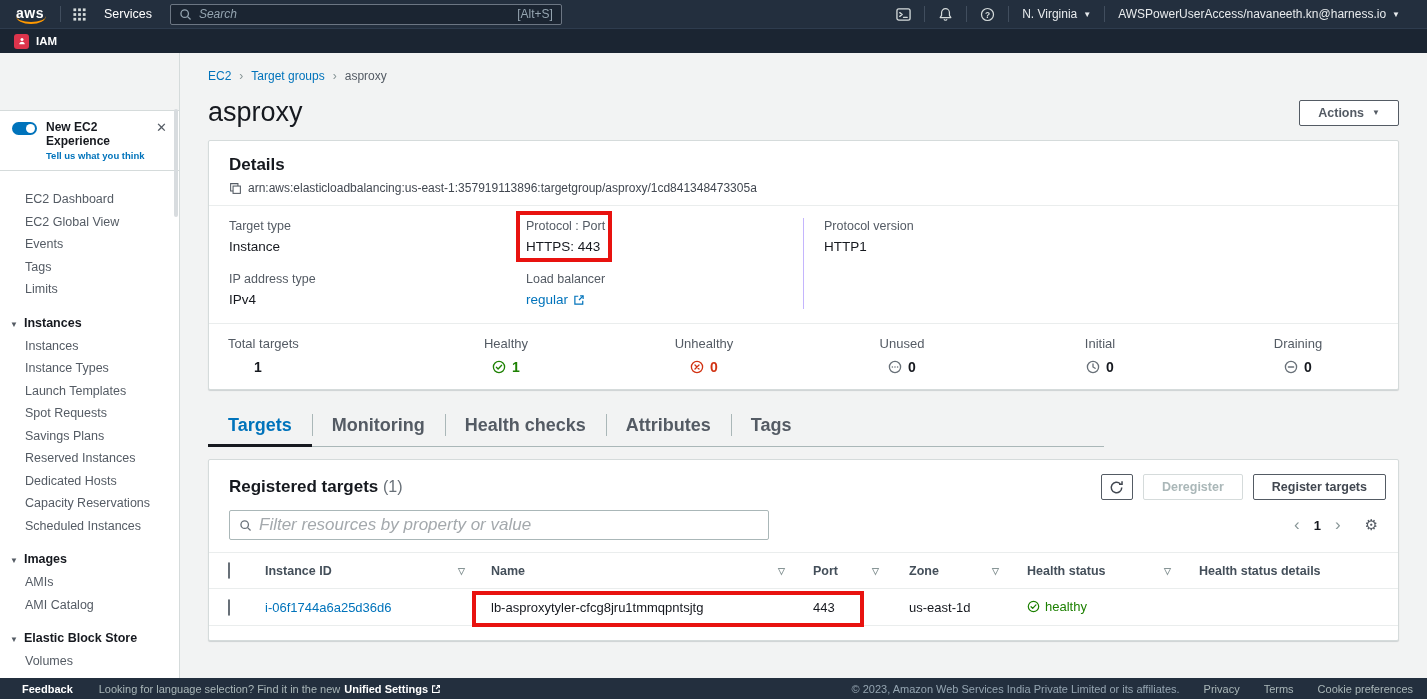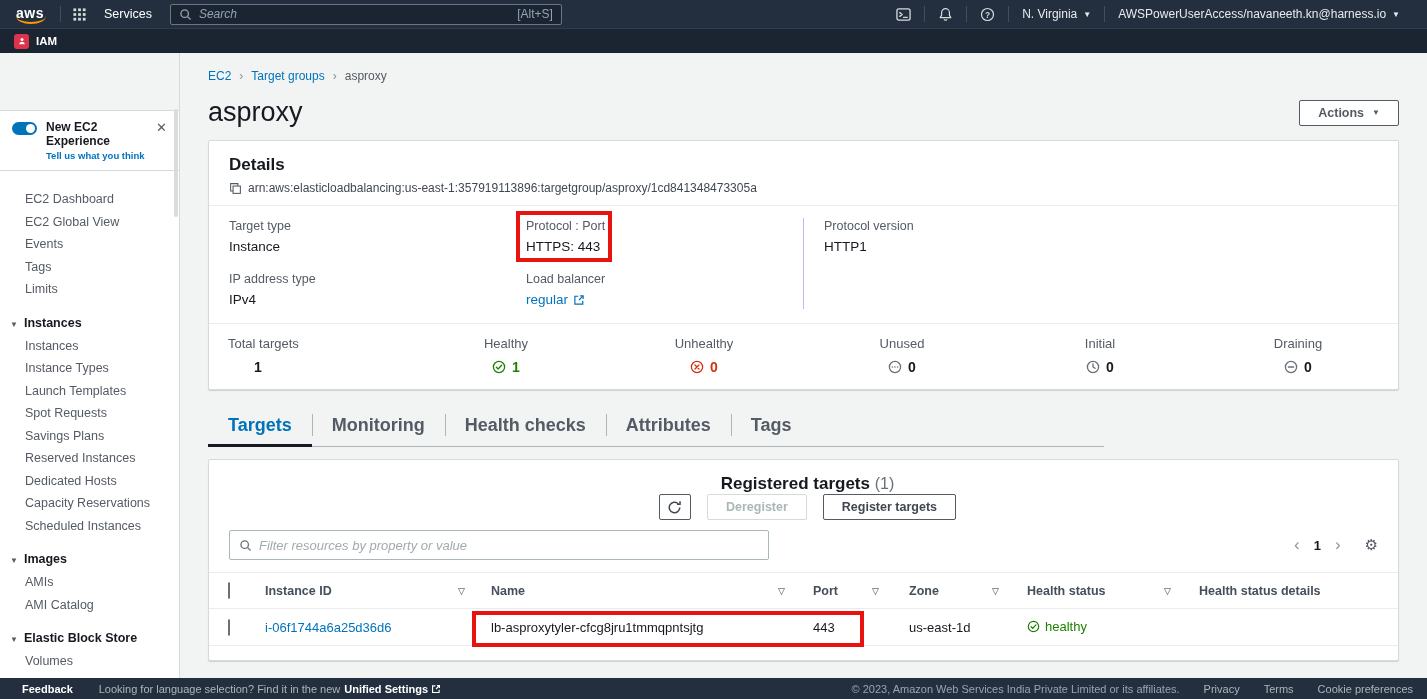--- a/index.html
+++ b/index.html
@@ -110,27 +110,27 @@
 
   
   .tabs-wrap { margin:16px 28px 0 28px; width:896px; border-bottom:1px solid #aab7b8; display:flex; align-items:stretch; }
   .tab { font-size:18px; font-weight:bold; color:#545b64; padding:9px 20px 10px 20px; cursor:pointer; position:relative; }
   .tab + .tab::before { content:""; position:absolute; left:0; top:8px; bottom:10px; width:1px; background:#aab7b8; }
   .tab.active { color:#0073bb; }
   .tab.active::after { content:""; position:absolute; left:0; right:0; bottom:-1px; height:3px; background:#16191f; }
 
   
   .reg-card { margin-top:12px; }
-  .reg-head { padding:14px 12px 8px 20px; display:flex; align-items:center; justify-content:space-between;flex-direction:column; }
+  .reg-head { padding:14px 12px 8px 20px; display:flex; align-items:center; justify-content:space-between; }
   .reg-title { font-size:17px; font-weight:bold; color:#16191f; }
   .reg-count { font-weight:normal; color:#687078; font-size:16px; }
-  .reg-actions { display:flex; align-items:center; gap:16px; }
+  .reg-actions { display:flex; align-items:center; gap:10px; }
   .filter-row { padding:2px 20px 12px 20px; display:flex; align-items:center; }
   .filter-input { width:540px; height:30px; border:1px solid #aab7b8; border-radius:2px; display:flex; align-items:center; padding:0 9px; gap:7px; background:#fff; color:#687078; }
-  .filter-input input { flex:1; border:none; outline:none; font-size:13px; font-style:italic; color:#16191f; font-family:"Liberation Sans",sans-serif; }
+  .filter-input input { flex:1; border:none; outline:none; font-size:17px; font-style:italic; color:#16191f; font-family:"Liberation Sans",sans-serif; }
   .filter-input input::placeholder { color:#a4a9ad; font-style:italic; }
   .pager { margin-left:auto; display:flex; align-items:center; gap:14px; font-size:13px; }
   .pg-chev { color:#879596; font-size:17px; cursor:pointer; line-height:14px; }
   .pg-num { font-weight:bold; color:#16191f; cursor:pointer; }
   .pg-gear { color:#545b64; font-size:15px; cursor:pointer; margin-left:10px; }
 
   .tbl { width:100%; }
   .tbl-head, .tbl-row { display:flex; align-items:center; }
   .tbl-head { border-top:1px solid #eaeded; border-bottom:1px solid #eaeded; height:37px; }
   .tbl-row { height:37px; border-bottom:1px solid #eaeded; }

